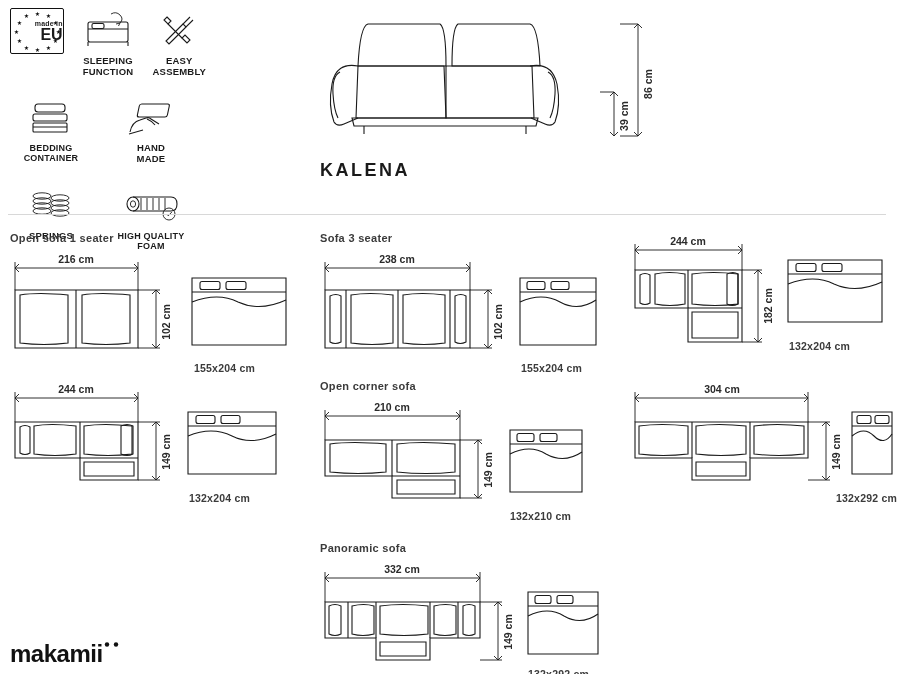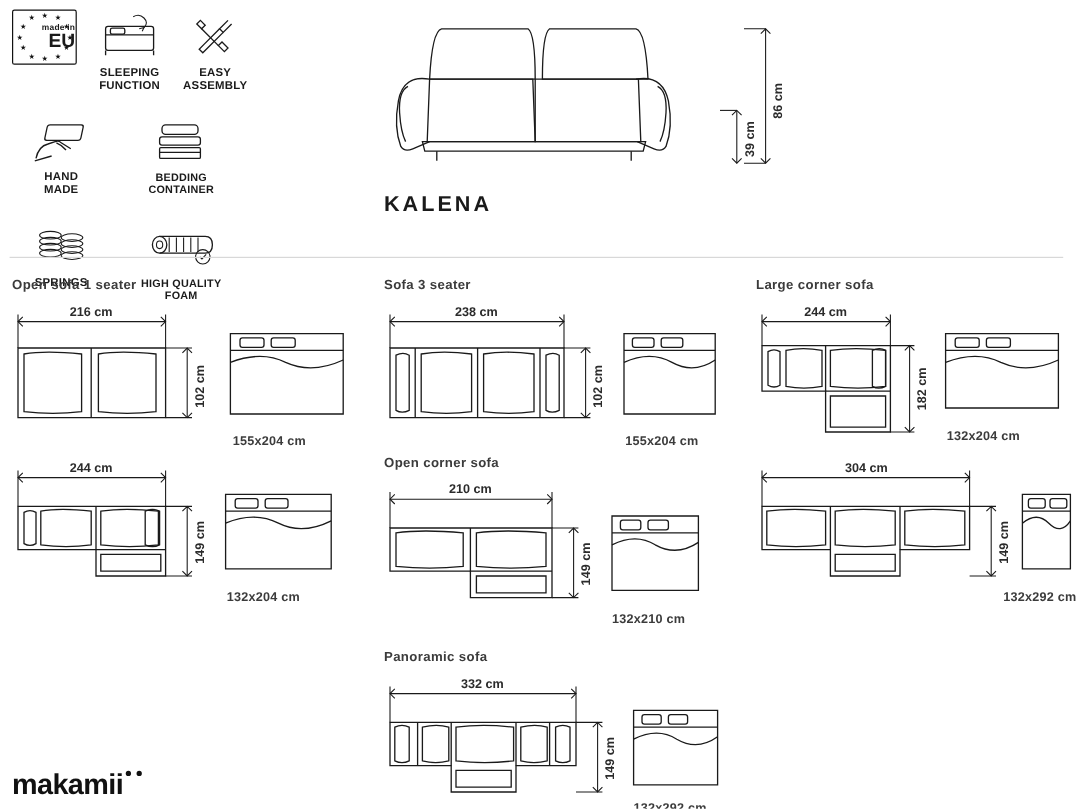--- a/index.html
+++ b/index.html
@@ -128,45 +128,45 @@
         <div class="cap">
           <span>EASY</span><br>
           <span>ASSEMBLY</span>
         </div>
       </div>
     </div>
 
     <div class="badge-row" style="margin-top:18px;">
       <div class="badge">
         <div class="glyph">
+          <svg width="48" height="40" viewBox="0 0 48 40">
+            <rect class="ln" x="8" y="6" width="30" height="8" rx="3"></rect>
+            <rect class="ln" x="6" y="16" width="34" height="7" rx="2"></rect>
+            <rect class="ln" x="6" y="25" width="34" height="9" rx="1"></rect>
+            <path class="ln" d="M6 29 L40 29"></path>
+          </svg>
+        </div>
+        <div class="cap small">
+          <span>BEDDING</span><br>
+          <span>CONTAINER</span>
+        </div>
+      </div>
+
+      <div class="badge">
+        <div class="glyph">
           <svg width="52" height="40" viewBox="0 0 52 40">
             <rect class="ln" x="16" y="6" width="30" height="13" rx="2" transform="skewX(-12)"></rect>
             <path class="ln" d="M5 34 q2 -10 10 -12 l6 -2 q3 -1 5 1 l8 5"></path>
             <path class="ln" d="M22 21 q5 2 8 6"></path>
             <path class="ln" d="M4 36 l14 -4"></path>
           </svg>
         </div>
         <div class="cap">
           <span>HAND</span><br>
           <span>MADE</span>
-        </div>
-      </div>
-
-      <div class="badge">
-        <div class="glyph">
-          <svg width="48" height="40" viewBox="0 0 48 40">
-            <rect class="ln" x="8" y="6" width="30" height="8" rx="3"></rect>
-            <rect class="ln" x="6" y="16" width="34" height="7" rx="2"></rect>
-            <rect class="ln" x="6" y="25" width="34" height="9" rx="1"></rect>
-            <path class="ln" d="M6 29 L40 29"></path>
-          </svg>
-        </div>
-        <div class="cap small">
-          <span>BEDDING</span><br>
-          <span>CONTAINER</span>
         </div>
       </div>
     </div>
 
     <div class="badge-row" style="margin-top:18px;">
       <div class="badge">
         <div class="glyph">
           <svg width="46" height="38" viewBox="0 0 46 38">
             <g class="ln-thin">
               <ellipse cx="14" cy="9" rx="9" ry="3.2"></ellipse>
@@ -294,21 +294,20 @@
         <path class="ln" d="M200 42 L276 42"></path>
         <rect class="ln" x="207" y="31.5" width="18" height="8" rx="2"></rect>
         <rect class="ln" x="231" y="31.5" width="18" height="8" rx="2"></rect>
         <path class="ln" d="M200 52 q22 -10 40 0 q18 10 36 -2"></path>
       </svg>
       <div class="v-bedlabel" style="left:201px;top:112px;">155x204 cm</div>
     </div>
   </div>
 
   <div class="variant" style="left:630px;top:232px;width:265px;">
-    <div class="v-title">Large corner sofa</div>
     <div class="v-body">
       <svg width="265" height="130" viewBox="0 0 265 130">
         <path class="dimline" d="M5 18 L112 18"></path>
         <path class="dimline" d="M9 14 L5 18 L9 22 M108 14 L112 18 L108 22"></path>
         <path class="dimline" d="M5 12 L5 38 M112 12 L112 38"></path>
         <text class="dimtxt" x="58" y="13" text-anchor="middle">244 cm</text>
 
         <path class="ln" d="M5 38 L112 38 L112 110 L58 110 L58 76 L5 76 Z"></path>
         <path class="ln" d="M58 38 L58 76 M58 76 L112 76"></path>
         <path class="ln" d="M10 43 q5 -3 10 0 l0 28 q-5 3 -10 0 z"></path>

